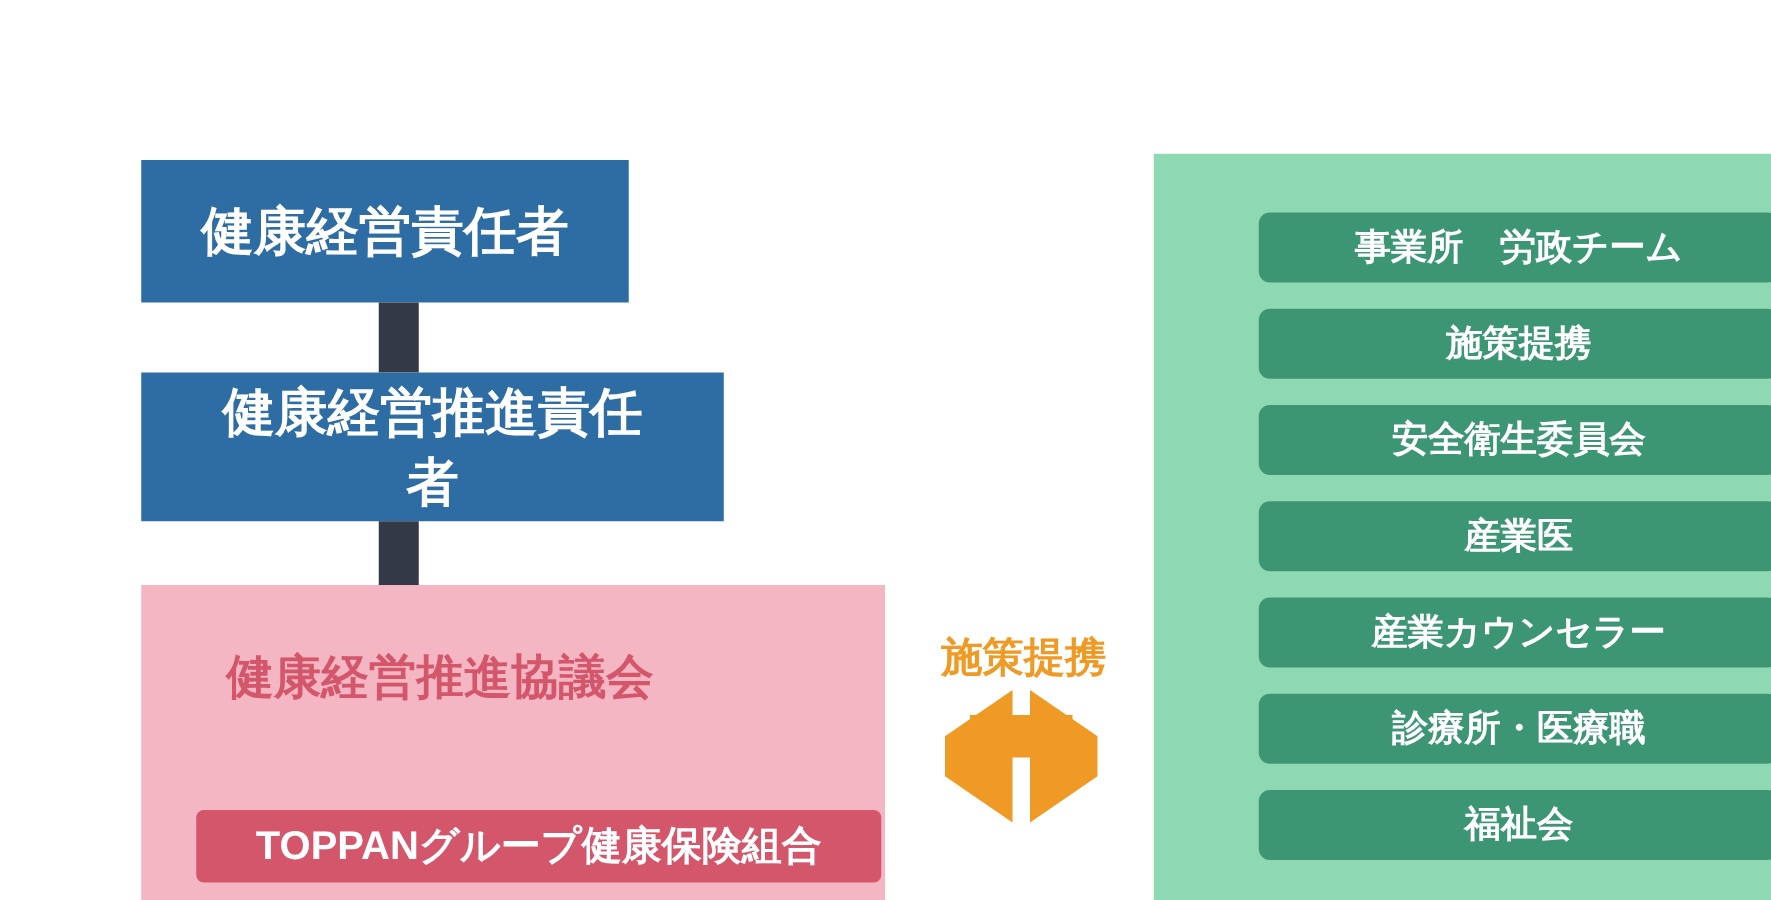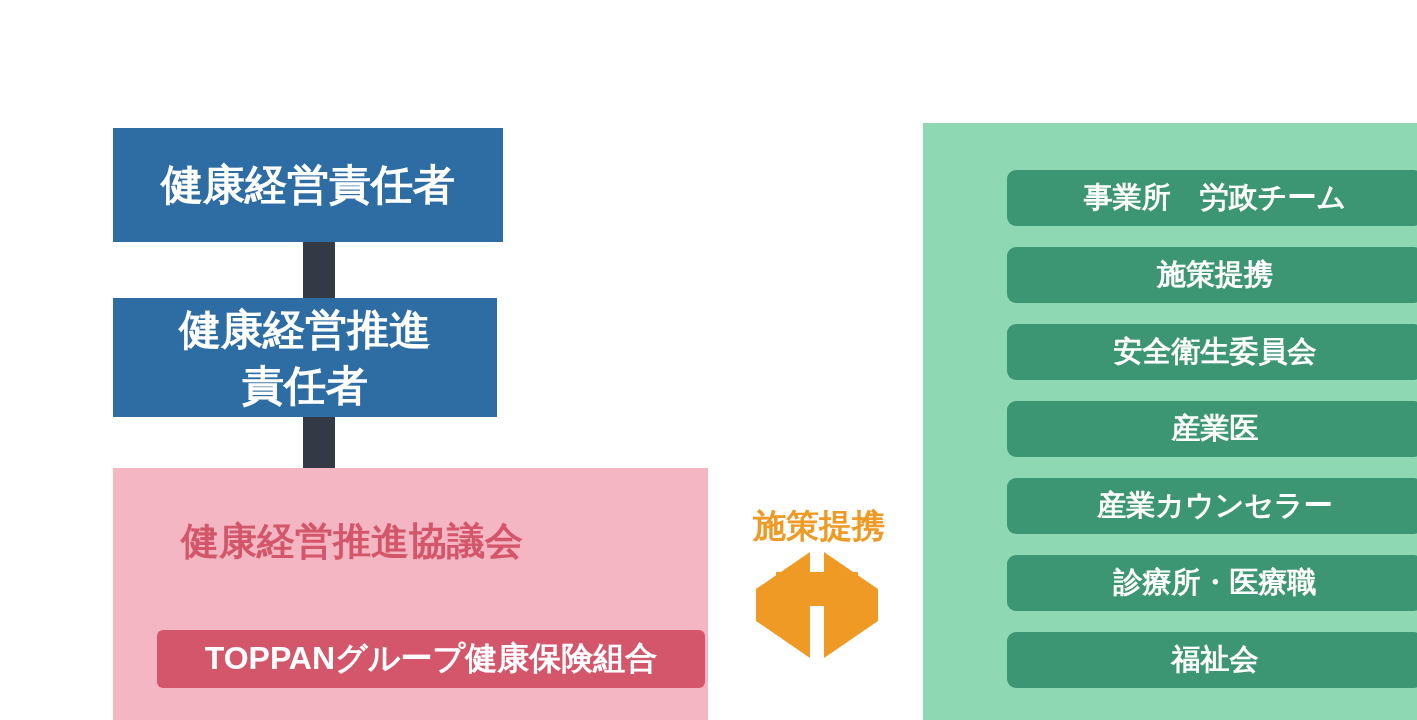--- a/index.html
+++ b/index.html
@@ -14,32 +14,32 @@
   }
   *{margin:14px;padding:16px;box-sizing:border-box;}
   html,body{width:1417px;height:720px;background:#ffffff;overflow:hidden;}
   body{font-family:"Liberation Sans","DejaVu Sans",sans-serif;}
   .canvas{position:relative;width:1417px;height:720px;background:#ffffff;}
 
   .box{position:absolute;display:flex;align-items:center;justify-content:center;
        color:var(--white);font-weight:bold;text-align:center;}
   .blue{background:var(--blue);}
   .box1{left:25px;top:40px;width:390px;height:114px;font-size:42px;}
-  .box2{left:25px;top:210px;width:384px;height:119px;font-size:42px;}
+  .box2{left:25px;top:210px;width:466px;height:119px;font-size:42px;}
 
   .vline{position:absolute;width:7px;background:var(--line);}
   .vline1{left:215px;top:154px;height:56px;}
   .vline2{left:215px;top:329px;height:51px;}
 
   .council{position:absolute;left:25px;top:380px;width:595px;height:265px;background:var(--pink);}
   .council-title{position:absolute;left:38px;top:18px;color:var(--red);font-weight:bold;font-size:38px;}
   .red-box{position:absolute;background:var(--red);border-radius:6px;color:var(--white);
            font-weight:bold;display:flex;align-items:center;justify-content:center;}
   .red1{left:30px;top:88px;width:142px;height:56px;font-size:30px;}
-  .red2{left:30px;top:148px;width:548px;height:58px;font-size:32px;}
+  .red2{left:30px;top:166px;width:548px;height:58px;font-size:32px;}
 
   .link-label{position:absolute;left:625px;top:400px;width:212px;text-align:center;
               color:var(--orange);font-weight:bold;font-size:33px;}
 
   .arrow{position:absolute;left:622px;top:450px;width:214px;height:74px;}
   .arrow-head{position:absolute;width:0;height:0;top:0;}
   .arrow-head.left{left:0;border-top:37px solid transparent;border-bottom:37px solid transparent;
                    border-right:54px solid var(--orange);}
   .arrow-head.right{right:0;border-top:37px solid transparent;border-bottom:37px solid transparent;
                     border-left:54px solid var(--orange);}

